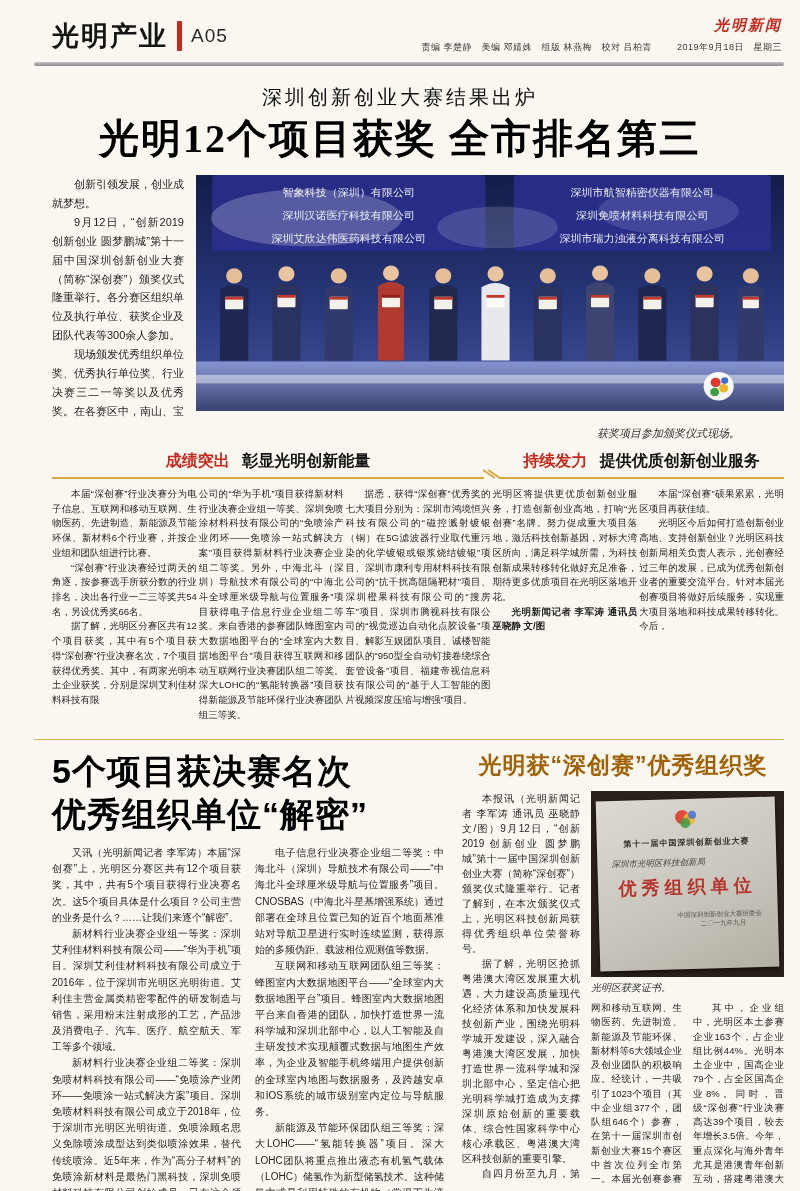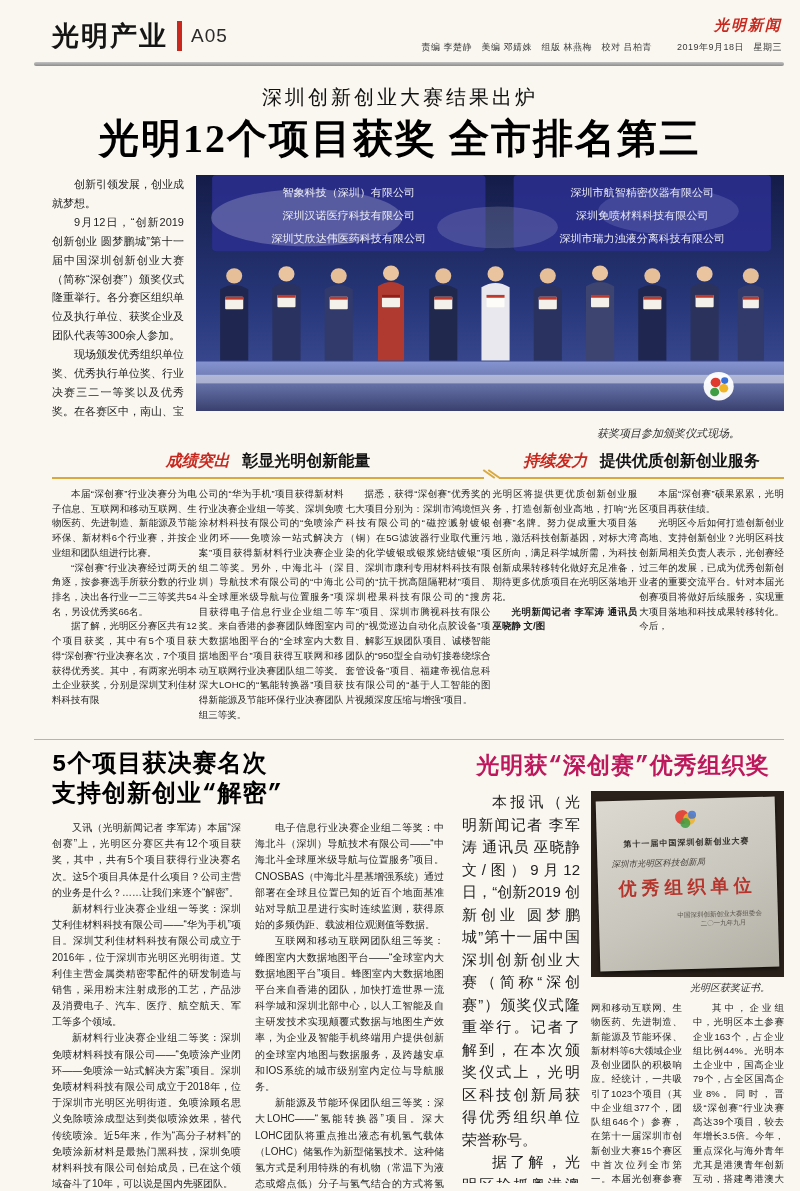--- a/index.html
+++ b/index.html
@@ -35,47 +35,47 @@
   .lead-photo{flex:1;height:236px;overflow:hidden;position:relative;}
   .lead-photo svg{display:block;width:100%;height:100%;}
   .photo-caption{margin:3px 60px 0 0;text-align:right;font-size:11px;
     font-family:"Liberation Serif",serif;font-style:italic;color:#333;}
   
   .sections-head{display:flex;gap:15px;margin:10px 16px 0 52px;}
   .sec-head{position:relative;text-align:center;font-size:16px;font-weight:bold;
     padding-bottom:7px;}
   .sec-head-a{flex:0 0 432px;}
   .sec-head-b{flex:1;text-align:center;}
-  .sec-red{color:#c8281e;font-style:italic;}
+  .sec-red{color:#c8281e;}
   .sec-rest{color:#141414;margin-left:8px;}
   .gold-line{position:absolute;left:0;right:0;bottom:0;height:2px;background:#d9a93f;}
   .gold-line.slant-r::after{content:"";position:absolute;right:-12px;top:-4px;
     width:14px;height:2px;background:#d9a93f;transform:rotate(35deg);}
   .gold-line.slant-l::before{content:"";position:absolute;left:-12px;top:-4px;
     width:14px;height:2px;background:#d9a93f;transform:rotate(35deg);}
   .sections-body{display:flex;gap:2px;margin:8px 16px 0 52px;height:246px;overflow:hidden;}
   .mcol{flex:1;font-size:9.5px;line-height:1.55;text-align:justify;overflow:hidden;}
   .mcol p{margin:0;text-indent:2em;}
   .mcol p.cont{text-indent:0;}
   .mcol p.byline{font-weight:bold;}
   .band-rule{margin:6px 16px 0 34px;border-top:1px solid #ddb154;}
   
   .bottom{display:flex;gap:18px;margin:10px 16px 0 52px;}
   .art-left{flex:0 0 392px;}
   .art-right{flex:1;}
-  .al-headline{font-family:Liberation Mono, monospace;font-weight:bold;font-size:24px;
+  .al-headline{font-family:Liberation Sans, sans-serif;font-weight:bold;font-size:34px;
     color:#000;line-height:1.25;letter-spacing:1px;margin-bottom:10px;}
-  .ar-headline{font-family:Liberation Mono, monospace;font-weight:bold;font-size:23px;
-    color:#be185d;letter-spacing:1px;margin-bottom:10px;text-align:center;}
+  .ar-headline{font-family:Liberation Sans, sans-serif;font-weight:bold;font-size:23px;
+    color:#a16207;letter-spacing:1px;margin-bottom:10px;text-align:center;}
   .al-body{display:flex;gap:14px;height:392px;overflow:hidden;}
   .al-col{flex:1;font-size:10px;line-height:1.62;text-align:justify;overflow:hidden;}
   .al-col p{margin:0;text-indent:2em;}
   .ar-grid{display:grid;grid-template-columns:118px 1fr 1fr;
     grid-template-rows:210px auto;column-gap:11px;height:392px;overflow:hidden;}
-  .ar-colA{grid-row:1/3;grid-column:1;font-size:15px;line-height:1.5;
+  .ar-colA{grid-row:1/3;grid-column:1;font-size:10px;line-height:1.5;
     text-align:justify;overflow:hidden;}
   .ar-colA p,.ar-colB p,.ar-colC p{margin:0;text-indent:2em;}
   .ar-colB p.cont{text-indent:0;}
   .ar-photo{grid-column:2/4;grid-row:1;}
   .ar-colB{grid-column:2;grid-row:2;font-size:9.5px;line-height:1.5;
     text-align:justify;overflow:hidden;}
   .ar-colC{grid-column:3;grid-row:2;font-size:9.5px;line-height:1.5;
     text-align:justify;overflow:hidden;}
   
   .cert-photo{background:#2a211a;height:186px;padding:8px 7px;box-sizing:border-box;
@@ -86,21 +86,21 @@
     text-align:center;position:relative;}
   .cert-logo{height:24px;margin:0 auto 2px;}
   .cert-line1{font-size:8px;font-weight:bold;color:#33302b;letter-spacing:1px;}
   .cert-line2{font-size:8.5px;color:#45403a;margin-top:9px;text-align:left;
     padding-left:8px;font-family:"Liberation Serif",serif;font-style:italic;}
   .cert-title{font-size:18px;font-weight:bold;color:#b5342c;letter-spacing:5px;
     margin-top:6px;font-family:"Liberation Serif",serif;}
   .cert-issuer{font-size:6.5px;color:#58524a;margin-top:12px;text-align:right;
     padding-right:10px;}
   .cert-date{font-size:6.5px;color:#58524a;text-align:right;padding-right:26px;}
-  .cert-caption{margin-top:4px;text-align:right;padding-right:14px;font-size:10px;
+  .cert-caption{margin-top:4px;padding-right:14px;font-size:10px;
     font-family:Liberation Serif, serif;font-style:italic;color:#333;}
 </style>
 </head>
 <body>
 
 <div class="page">
 
   <div class="masthead">
     <div class="mast-left">
       <span class="mast-title">光明产业</span>
@@ -272,21 +272,21 @@
       <p>光明区今后如何打造创新创业高地、支持创新创业？光明区科技创新局相关负责人表示，光创赛经过三年的发展，已成为优秀创新创业者的重要交流平台。针对本届光创赛项目将做好后续服务，实现重大项目落地和科技成果转移转化。今后，</p>
     </div>
   </div>
   <div class="band-rule"></div>
 
   <div class="bottom">
 
     <div class="art-left">
       <div class="al-headline">
         <div>5个项目获决赛名次</div>
-        <div>支持创新创业“解密”</div>
+        <div>优秀组织单位“解密”</div>
       </div>
       <div class="al-body">
         <div class="al-col">
           <p>又讯（光明新闻记者 李军涛）本届“深创赛”上，光明区分赛区共有12个项目获奖，其中，共有5个项目获得行业决赛名次。这5个项目具体是什么项目？公司主营的业务是什么？……让我们来逐个“解密”。</p>
           <p>新材料行业决赛企业组一等奖：深圳艾利佳材料科技有限公司——“华为手机”项目。深圳艾利佳材料科技有限公司成立于2016年，位于深圳市光明区光明街道。艾利佳主营金属类精密零配件的研发制造与销售，采用粉末注射成形的工艺，产品涉及消费电子、汽车、医疗、航空航天、军工等多个领域。</p>
           <p>新材料行业决赛企业组二等奖：深圳免喷材料科技有限公司——“免喷涂产业闭环——免喷涂一站式解决方案”项目。深圳免喷材料科技有限公司成立于2018年，位于深圳市光明区光明街道。免喷涂顾名思义免除喷涂成型达到类似喷涂效果，替代传统喷涂。近5年来，作为“高分子材料”的免喷涂新材料是最热门黑科技，深圳免喷材料科技有限公司创始成员，已在这个领域奋斗了10年，可以说是国内先驱团队。</p>
         </div>
         <div class="al-col">
           <p>电子信息行业决赛企业组二等奖：中海北斗（深圳）导航技术有限公司——“中海北斗全球厘米级导航与位置服务”项目。CNOSBAS（中海北斗星基增强系统）通过部署在全球且位置已知的近百个地面基准站对导航卫星进行实时连续监测，获得原始的多频伪距、载波相位观测值等数据。</p>
           <p>互联网和移动互联网团队组三等奖：蜂图室内大数据地图平台——“全球室内大数据地图平台”项目。蜂图室内大数据地图平台来自香港的团队，加快打造世界一流科学城和深圳北部中心，以人工智能及自主研发技术实现颠覆式数据与地图生产效率，为企业及智能手机终端用户提供创新的全球室内地图与数据服务，及跨越安卓和IOS系统的城市级别室内定位与导航服务。</p>

